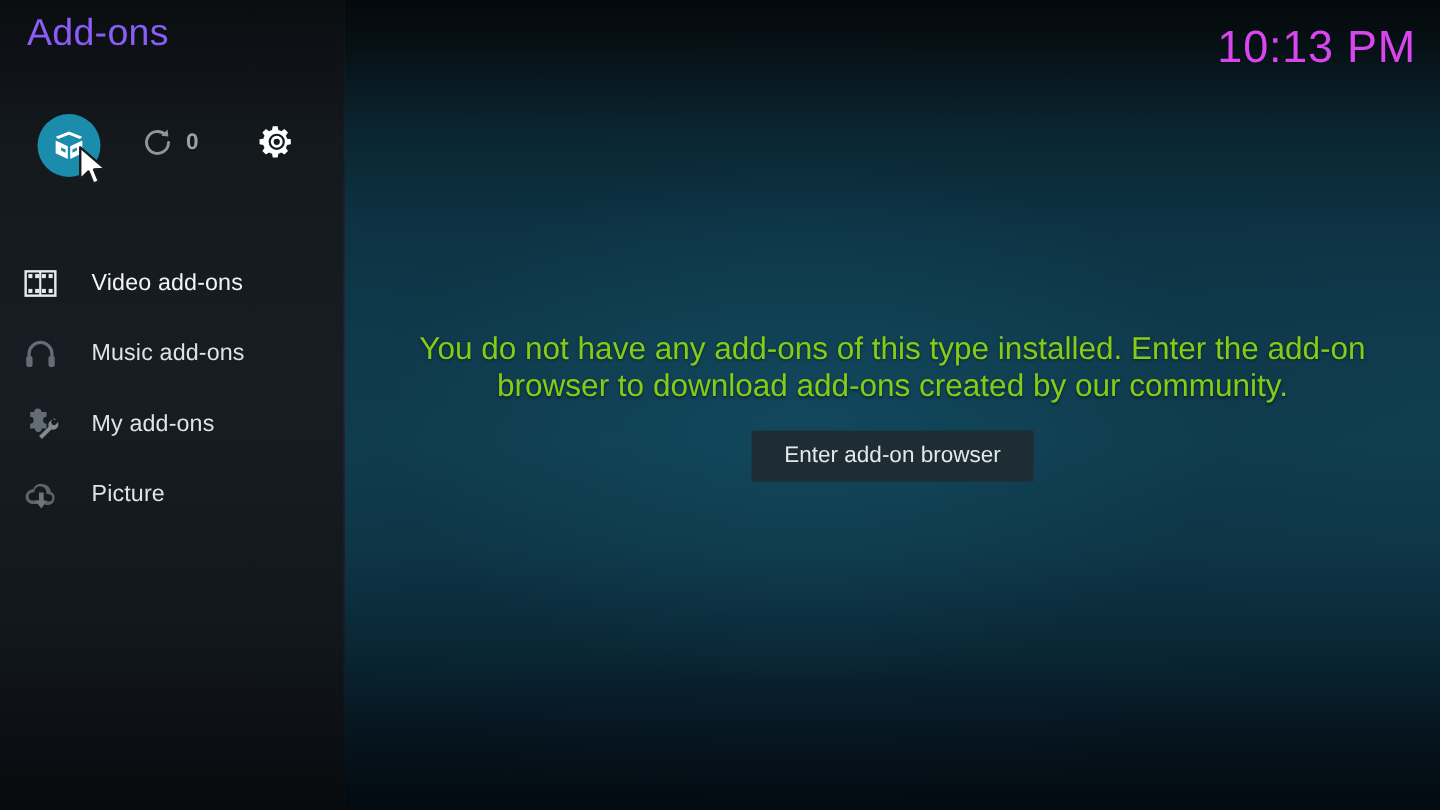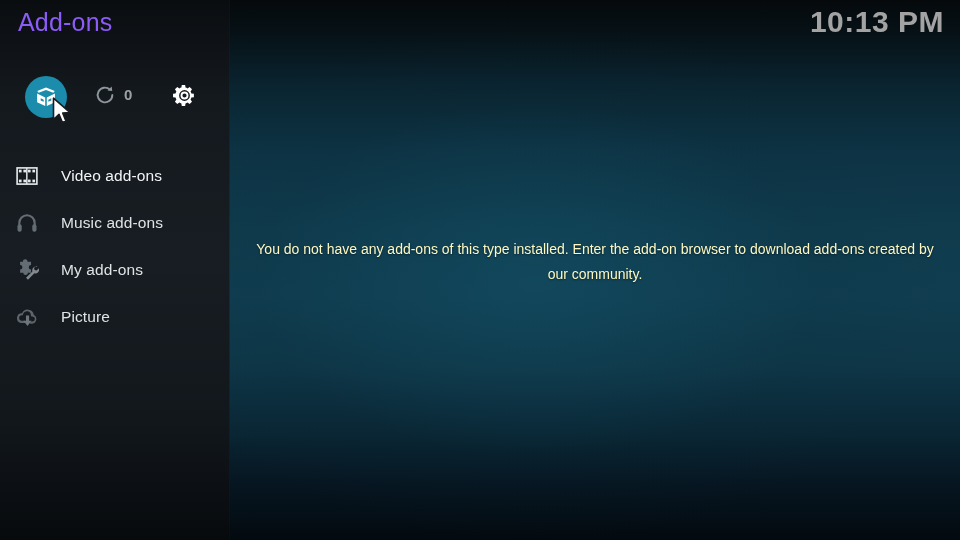--- a/index.html
+++ b/index.html
@@ -71,24 +71,24 @@
     left: 18px;
     top: 8px;
     font-size: 25px;
     font-weight: 300;
     color: #8b5cf6;
     letter-spacing: 0.2px;
   }
   #clock {
     position: absolute;
     right: 16px;
-    top: 5px;
+    top: 15px;
     font-size: 30px;
-    font-weight: 700;
-    color: #a3a3a3;
+    font-weight: 400;
+    color: #d946ef;
     letter-spacing: 0.5px;
   }
 
   
   #tool-row {
     position: absolute;
     left: 0; top: 74px;
     width: 230px; height: 48px;
   }
   #addon-browser-button {
@@ -119,21 +119,21 @@
   #settings-button {
     position: absolute;
     left: 170px; top: 83px;
     width: 28px; height: 28px;
     display: flex; align-items: center; justify-content: center;
   }
 
   
   #menu {
     position: absolute;
-    left: 0; top: 152px;
+    left: 0; top: 165px;
     width: 222px;
   }
   .menu-item {
     position: relative;
     height: 47px;
     display: flex;
     align-items: center;
     padding-left: 10px;
     box-sizing: border-box;
   }
@@ -164,24 +164,24 @@
     width: 730px;
     height: 540px;
     display: flex;
     flex-direction: column;
     align-items: center;
     justify-content: center;
   }
   #empty-message {
     width: 680px;
     text-align: center;
-    font-size: 14px;
+    font-size: 21px;
     font-weight: 400;
     line-height: 25px;
-    color: #fef9c3;
+    color: #84cc16;
     margin-bottom: 17px;
     text-shadow: 0 1px 2px rgba(0,0,0,0.45);
   }
   #enter-browser-button {
     background: #1e2d34;
     color: #e3e8ea;
     font-size: 15px;
     font-weight: 400;
     padding: 9px 22px 10px 22px;
     border: none;
@@ -294,20 +294,21 @@
       </div>
 
     </div>
   </div>
 
   <div id="window-title">Add-ons</div>
   <div id="clock">10:13 PM</div>
 
   <div id="empty-state">
     <div id="empty-message">You do not have any add-ons of this type installed. Enter the add-on browser to download add-ons created by our community.</div>
+    <button id="enter-browser-button">Enter add-on browser</button>
   </div>
 
   <div id="mouse-cursor">
     <svg width="22" height="30" viewBox="0 0 22 30" aria-hidden="true">
       <path d="M1.5 1.2 L1.5 22.5 L7.0 17.3 L10.3 25.4 L13.9 23.9 L10.7 16.0 L18.1 15.6 Z" fill="#ffffff" stroke="#1a1d20" stroke-width="1.6" stroke-linejoin="round"></path>
     </svg>
   </div>
 
 </div>
 

